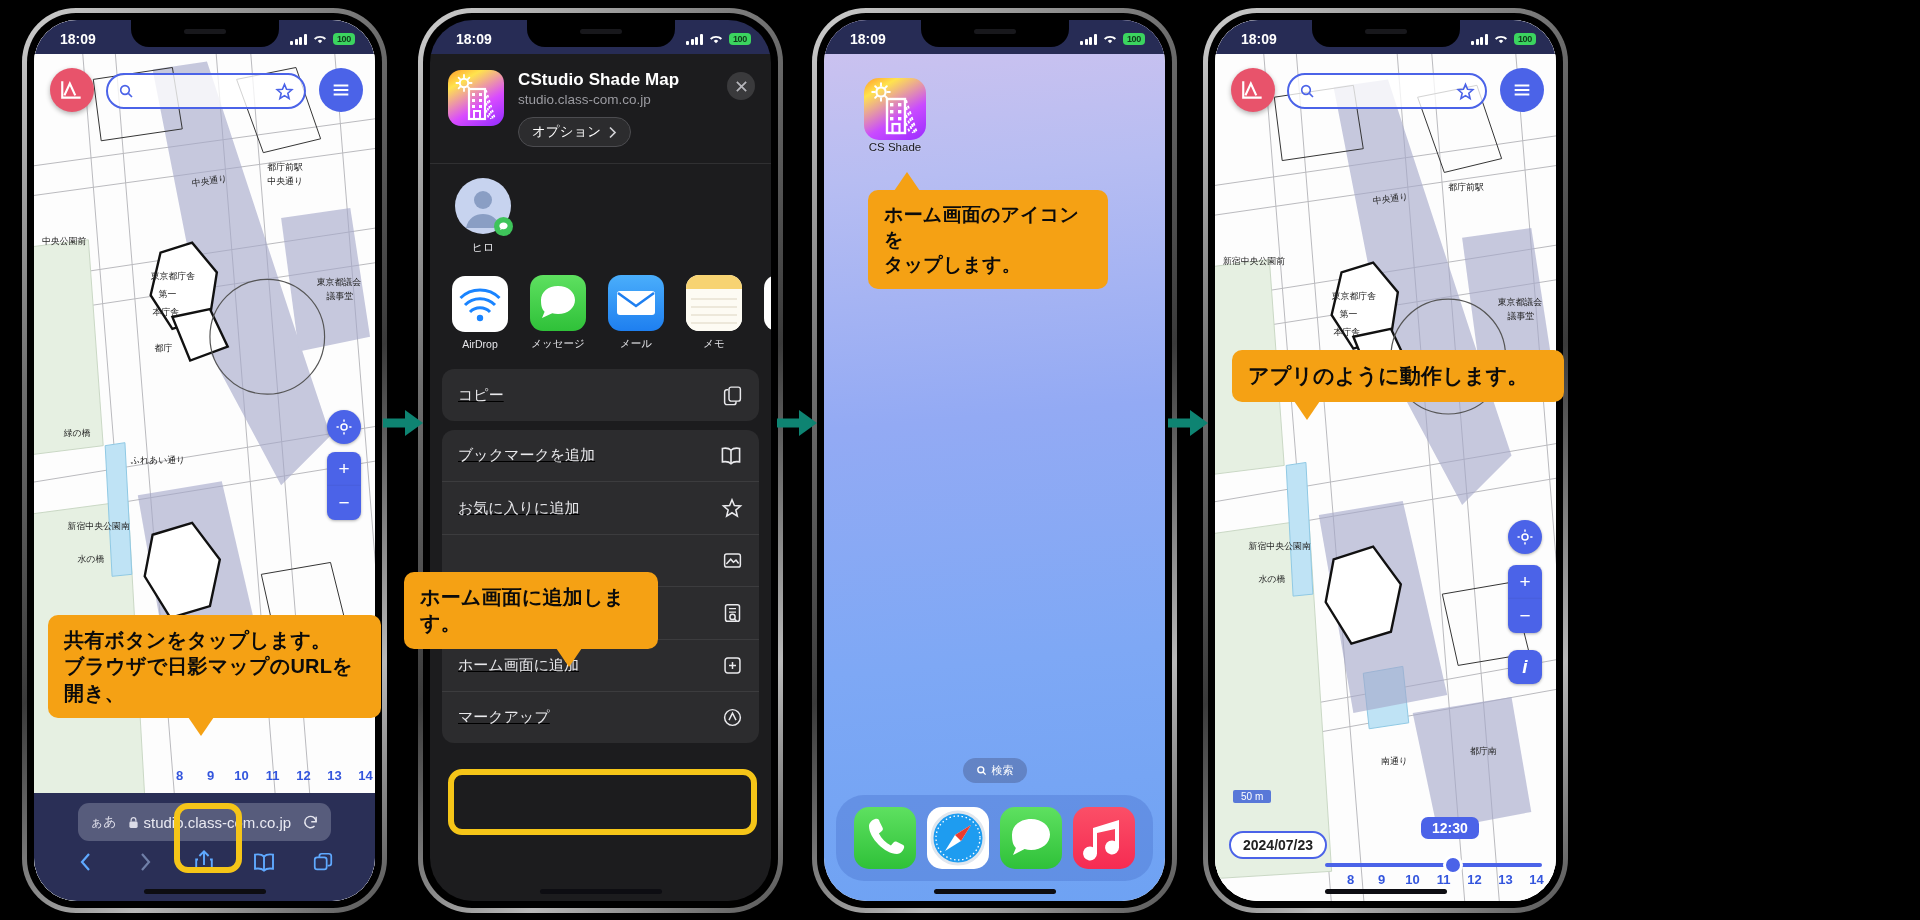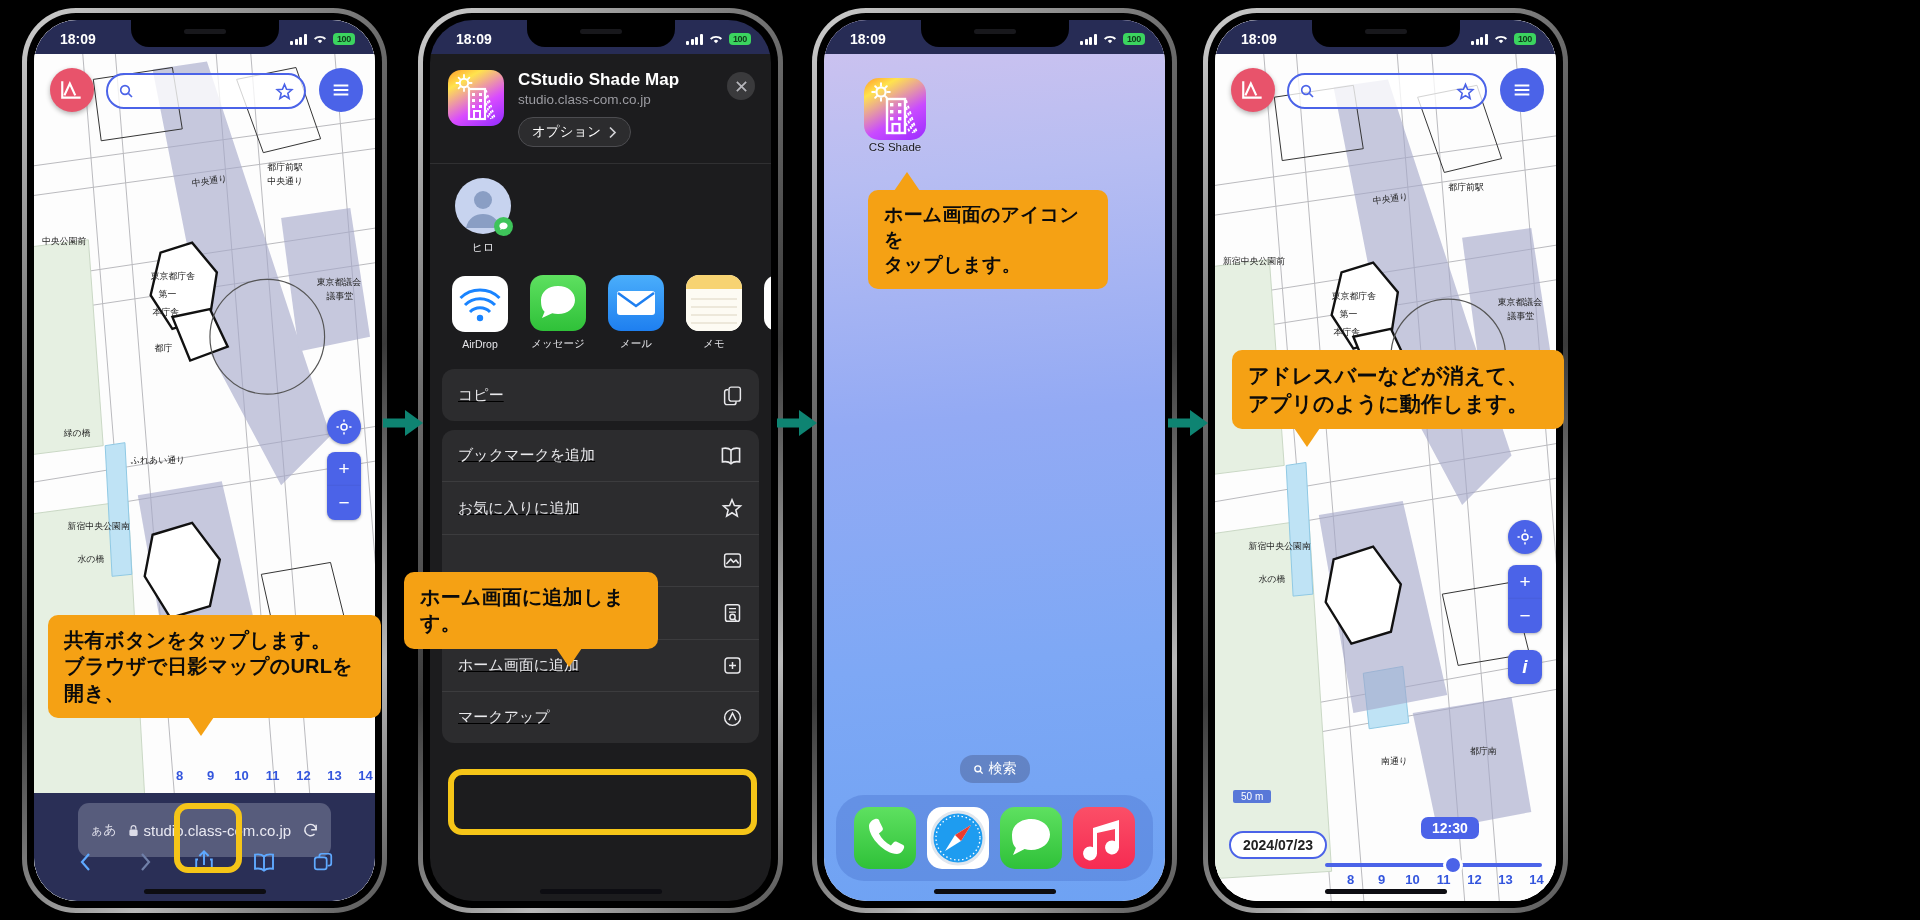--- a/index.html
+++ b/index.html
@@ -50,21 +50,21 @@
              box-shadow:0 2px 5px rgba(0,0,0,.3); }
   .searchpill { position:absolute; height:36px; border-radius:18px;
                 background:rgba(255,255,255,.78); border:2.5px solid #4b63e8;
                 display:flex; align-items:center; padding:0 10px; }
   .bluecirc { position:absolute; width:44px;height:44px;border-radius:50%;
               background:#4b63e8;display:flex;align-items:center;justify-content:center;}
 
   
   .safari { position:absolute; left:0;right:0;bottom:0; height:108px;
             background:#2a2f56; z-index:30; }
-  .urlbar { position:absolute; top:10px; left:44px; right:44px; height:54px;
+  .urlbar { position:absolute; top:10px; left:44px; right:44px; height:38px;
             border-radius:11px; background:#575c7c; display:flex;
             align-items:center; padding:0 12px; color:#e9e9f2; font-size:15px; }
   .urlbar .aa { font-size:13px; color:#dcdce8; }
   .urlbar .host { flex:1; text-align:center; display:flex; align-items:center;
                   justify-content:center; gap:5px; font-size:15px;}
   .toolbar { position:absolute; bottom:18px; left:0; right:0; height:42px;
              display:flex; align-items:center; justify-content:space-around;
              padding:0 22px; color:#5fa9ff; }
   .toolbar .tb { width:36px; height:34px; display:flex; align-items:center; justify-content:center;}
   .hl-box { position:absolute; border:6px solid #f5c518; border-radius:14px; z-index:33; }
@@ -102,21 +102,21 @@
 
   
   .home { position:absolute; inset:0;
           background:linear-gradient(175deg,#cfc3ef 0%,#b7bdf2 18%,#93aaf4 45%,#7ea8f5 72%,#6ea2f3 100%); }
   .hicon-wrap { position:absolute; top:58px; left:28px; width:86px; text-align:center;}
   .hicon { width:62px;height:62px;border-radius:15px; margin:0 auto;
            background:linear-gradient(150deg,#ff9b2a 0%,#ffe34d 20%,#c94bff 62%,#9a2bff 100%);
            position:relative; overflow:hidden;}
   .hlabel { font-size:11.5px; color:#17171b; margin-top:1px; text-shadow:0 0 2px rgba(255,255,255,.5);}
   .searchcap { position:absolute; bottom:118px; left:50%; transform:translateX(-50%);
-               background:rgba(60,70,110,.35); color:#fff; font-size:14px;
+               background:rgba(60,70,110,.35); color:#fff; font-size:11px;
                border-radius:13px; padding:5px 13px; display:flex; align-items:center; gap:5px;}
   .dock { position:absolute; left:12px; right:12px; bottom:20px; height:86px;
           border-radius:28px; background:rgba(70,110,200,.35);
           display:flex; align-items:center; justify-content:space-around; padding:0 12px;}
   .dockicon { width:62px;height:62px;border-radius:15px; position:relative; overflow:hidden;}
 
   
   .arrow { position:absolute; top:406px; width:44px; height:34px; z-index:5;}
 
   
@@ -798,18 +798,17 @@
     </div>
     <div class="homebar"></div>
     <div class="notch">
             <span class="spk"></span>
           </div>
    </div>
       </div>
   </div>
 
   <div class="callout" style="left:1232px; top:350px; width:332px; font-size:21px;">
-    <div>アドレスバーなどが消えて、</div>
     <div>アプリのように動作します。</div>
     <span class="tail tail-down" style="left:62px;"></span>
   </div>
 
 </div>
 
 </body></html>

